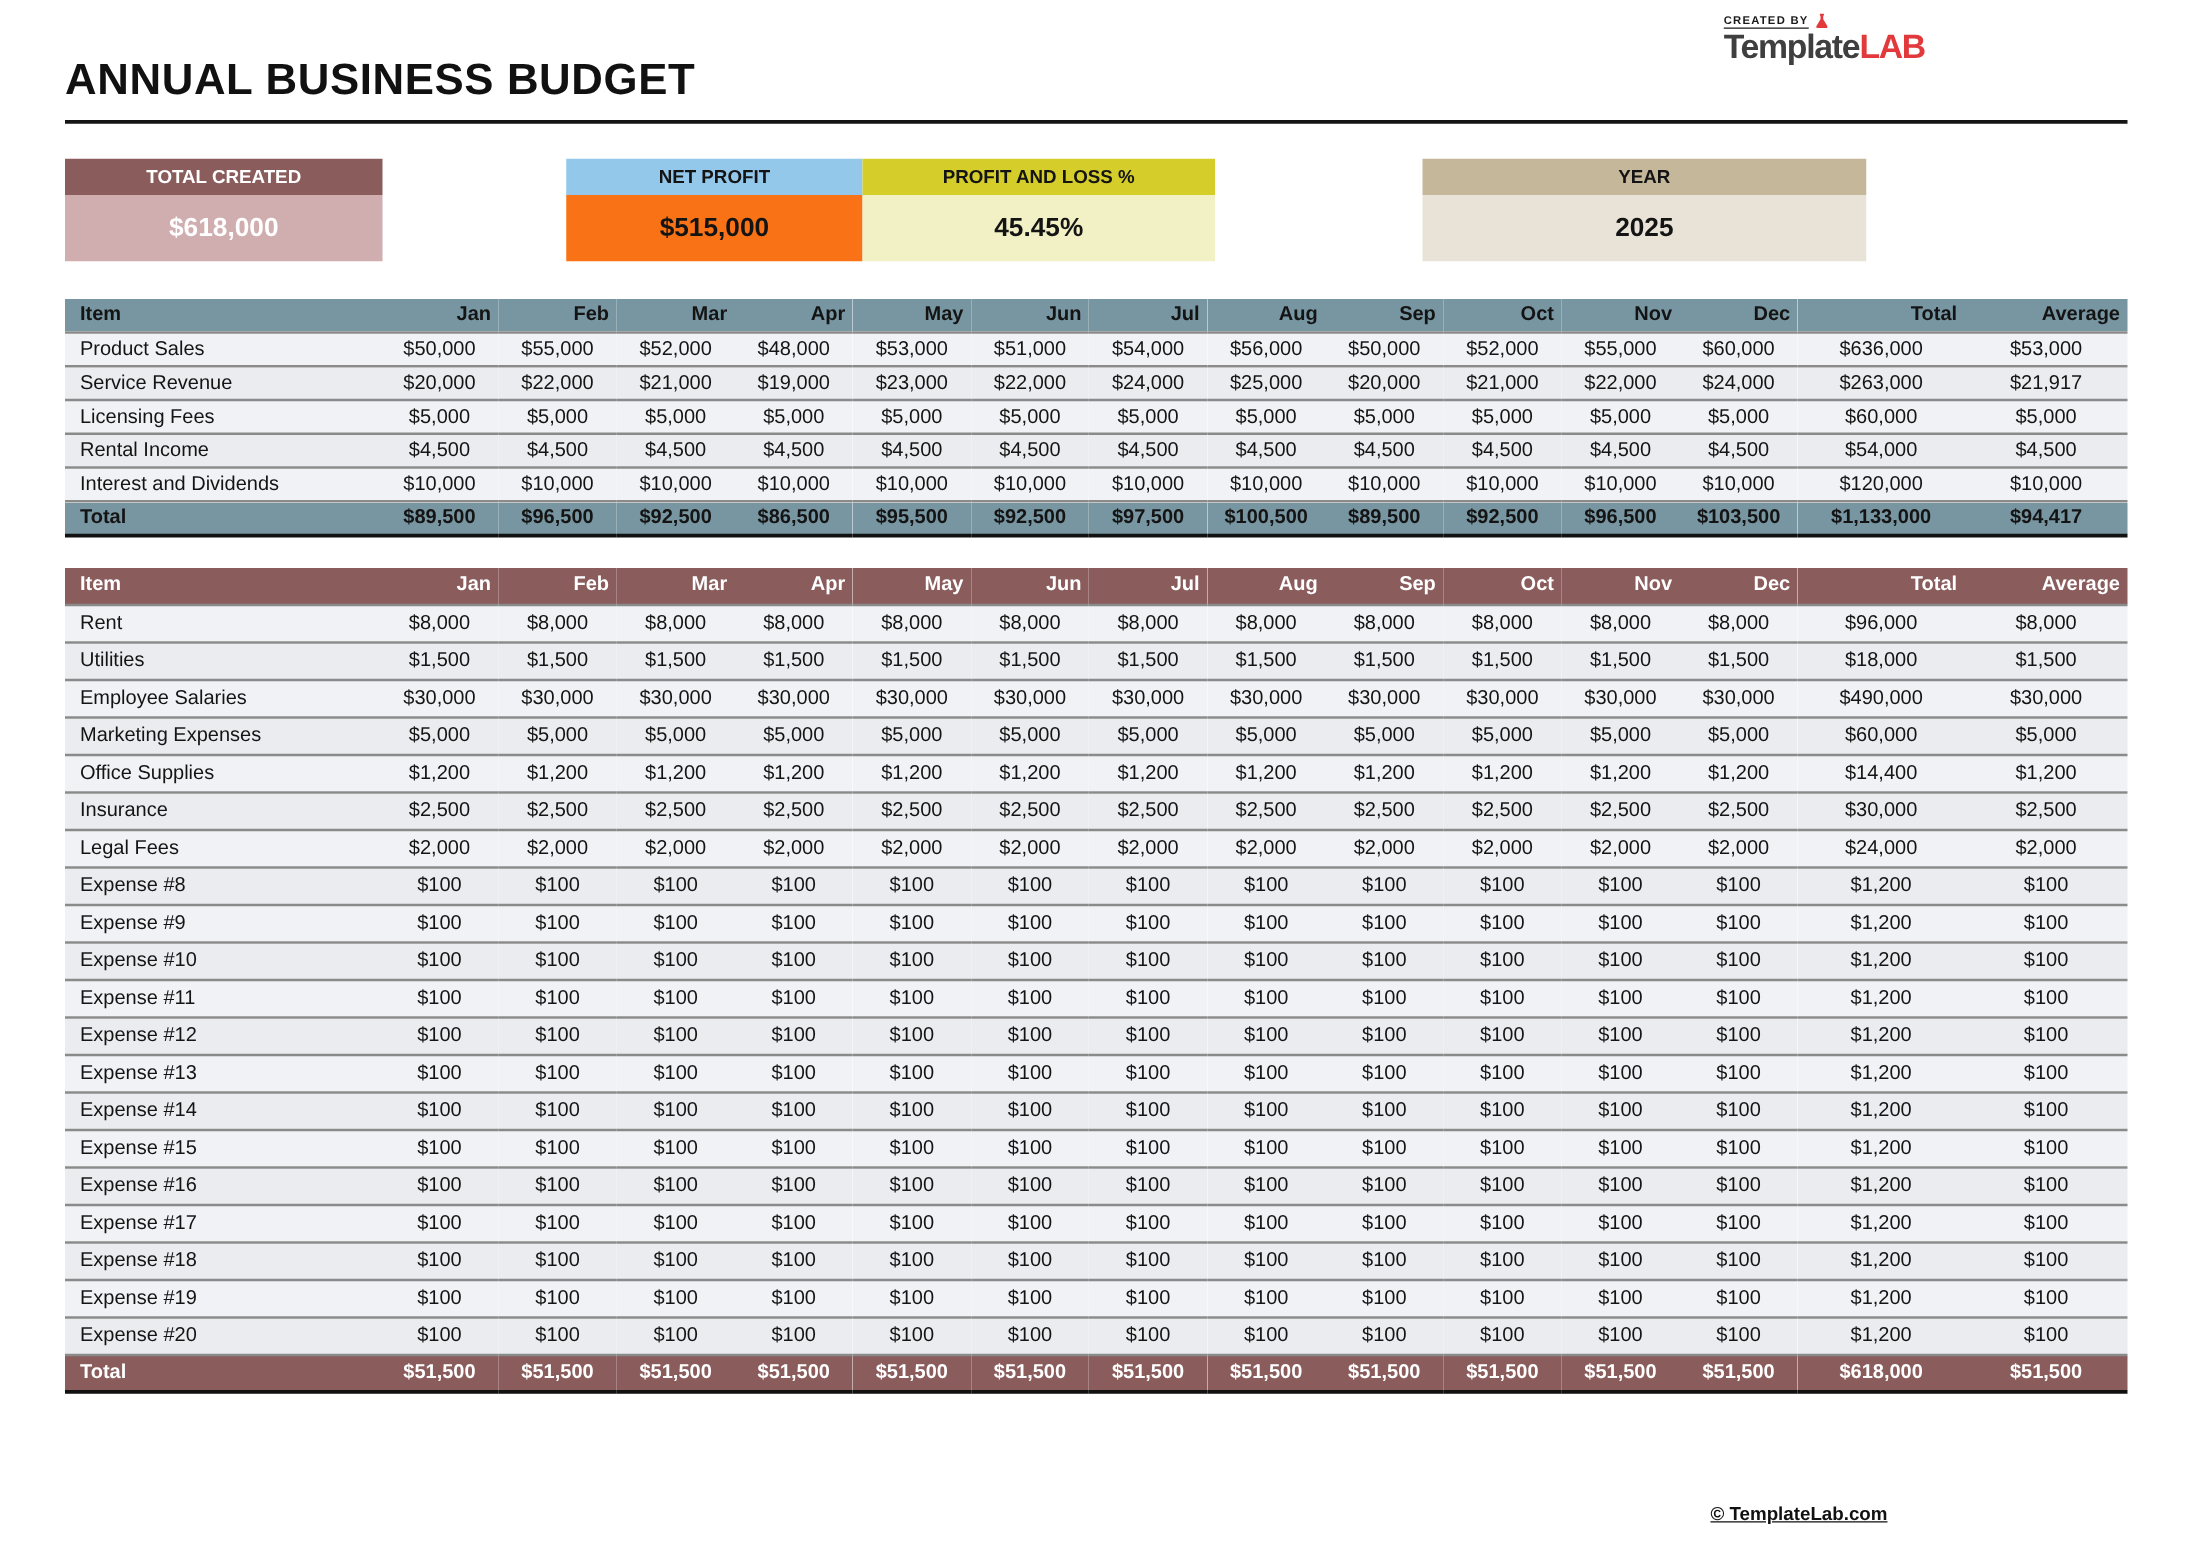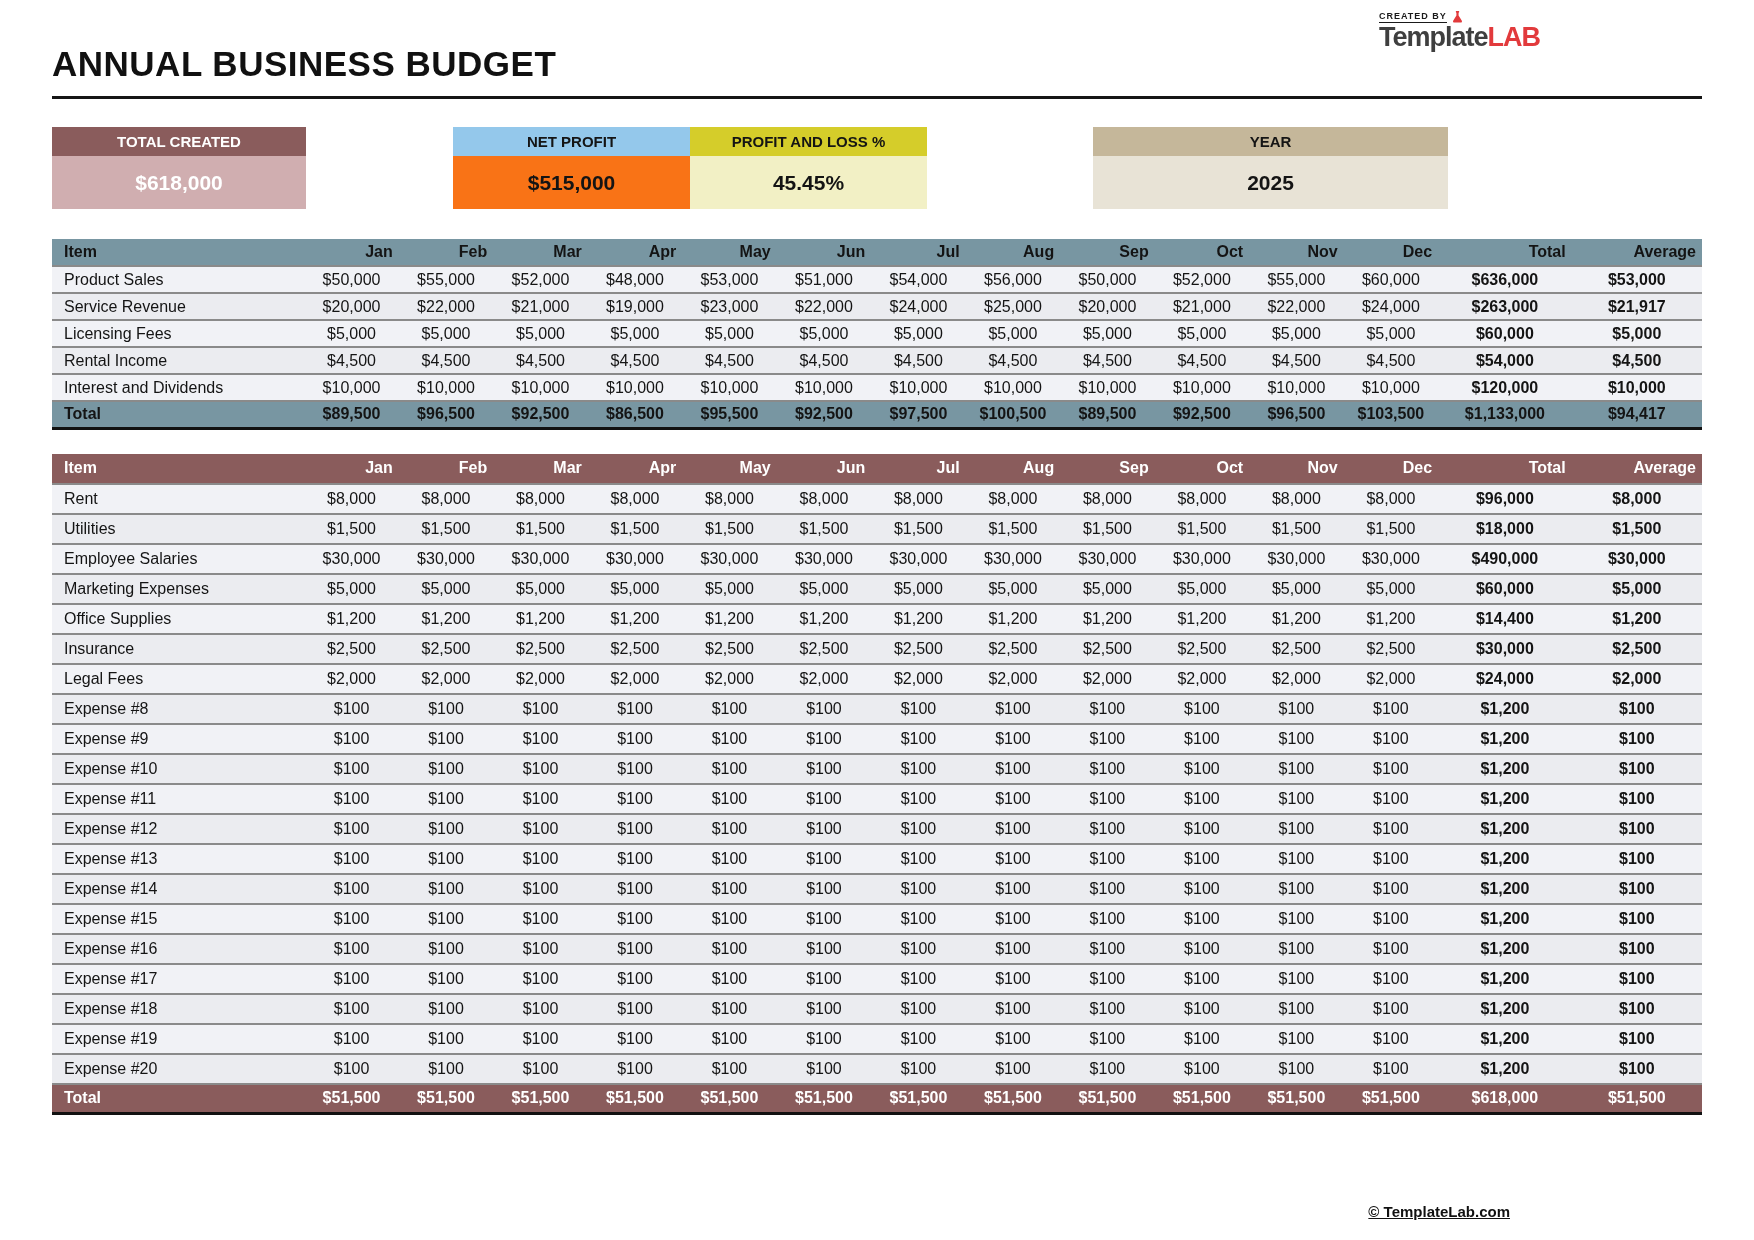--- a/index.html
+++ b/index.html
@@ -21,36 +21,36 @@
 
   
   .cards { display:flex; margin-top:28px; width:1650px; }
   .card { display:flex; flex-direction:column; }
   .card-header { height:29px; display:flex; align-items:center; justify-content:center; font-size:15px; font-weight:bold; }
   .card-value { height:53px; display:flex; align-items:center; justify-content:center; font-size:21px; font-weight:bold; }
   .card.total-income   { width:254px; }
   .card.total-expenses { width:254px; }
   .spacer-a { width:147px; }
   .card.net-profit  { width:237px; }
-  .card.profit-loss { width:237px; }
+  .card.profit-loss { width:282px; }
   .spacer-b { width:166px; }
   .card.year { width:355px; }
 
   
   table { border-collapse:collapse; table-layout:fixed; width:1650px; font-size:16px; color:#141414; }
   .income-table { margin-top:30px; }
   .expense-table { margin-top:24px; }
   th, td { padding:0 6px; overflow:hidden; white-space:nowrap; }
   .income-table th, .income-table td { height:27px; }
   .expense-table th, .expense-table td { height:30px; }
   thead th { font-weight:bold; text-align:right; }
   thead th:first-child { text-align:left; padding-left:12px; }
   tbody td { border-top:2px solid #8a8a8a; text-align:center; }
   tbody td:first-child { text-align:left; padding-left:12px; }
-  td.col-total, td.col-average { font-weight:bold; }
+  td.col-total, td.col-average { font-weight:normal; }
   tr.row-odd  td { background:#f1f2f6; }
   tr.row-even td { background:#ebecf0; }
   .income-table thead th { background:#7896a2; color:#141414; }
   .income-table tr.total-row td { background:#7896a2; color:#141414; font-weight:bold; border-top:2px solid #8a8a8a; border-bottom:3px solid #111; }
   .expense-table thead th { background:#8a5c5c; color:#ffffff; }
   .expense-table tr.total-row td { background:#8a5c5c; color:#ffffff; font-weight:bold; border-top:2px solid #8a8a8a; border-bottom:3px solid #111; }
 
   
   .footer-link { position:absolute; right:244px; bottom:20px; font-size:15px; font-weight:bold; color:#111; text-decoration:underline; cursor:pointer; }
 </style>

